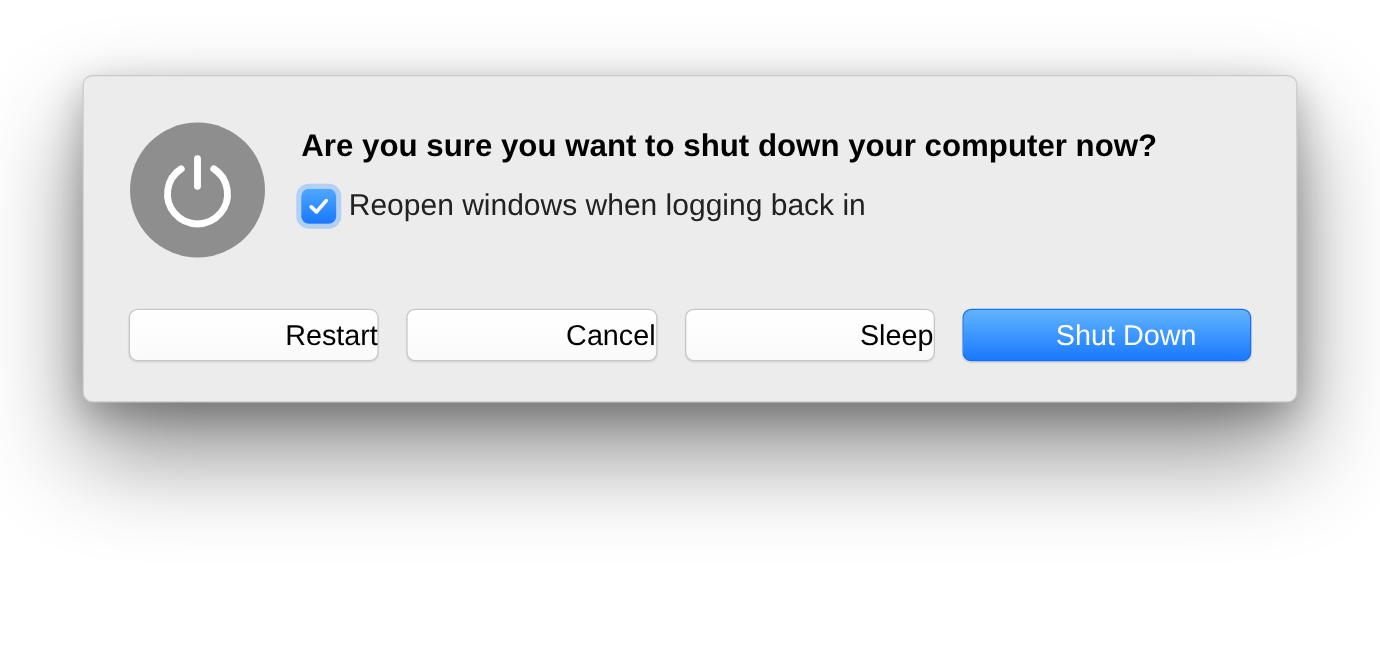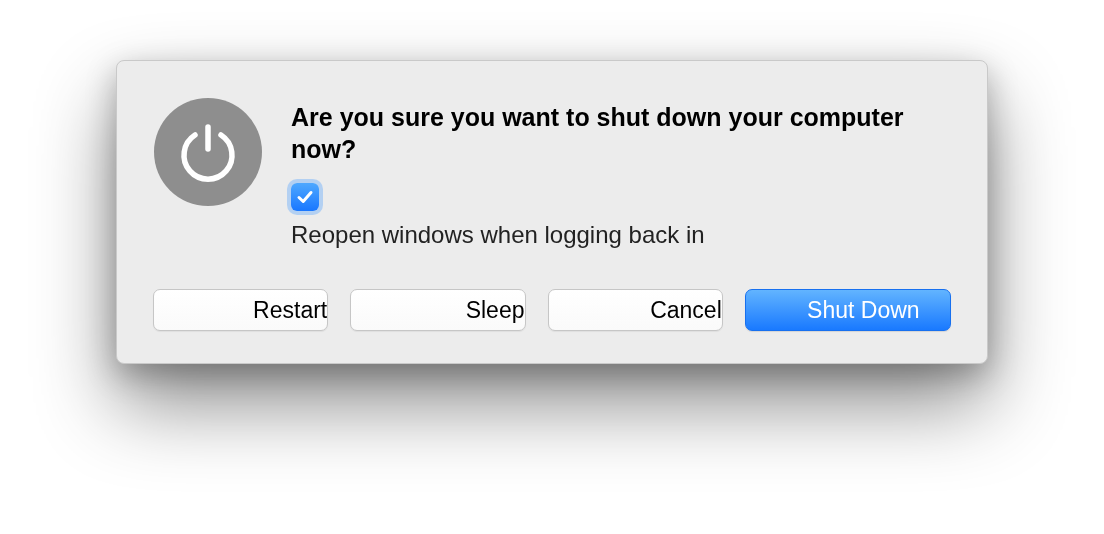--- a/index.html
+++ b/index.html
@@ -11,21 +11,21 @@
       width: 1104px;
       height: 534px;
       background: #ffffff;
       font-family: -apple-system, "Helvetica Neue", Helvetica, Arial, sans-serif;
       display: flex;
       align-items: flex-start;
       justify-content: center;
       padding-top: 60px;
     }
     .dialog {
-      width: 872px;
+      width: 972px;
       background: #ececec;
       border: 1px solid #c9c9c9;
       border-radius: 8px;
       box-shadow: 0 40px 80px rgba(0,0,0,0.45), 0 10px 30px rgba(0,0,0,0.25);
       padding: 36px 36px 32px 36px;
     }
     .content-row {
       display: flex;
       align-items: flex-start;
       gap: 28px;
@@ -54,23 +54,22 @@
     }
     .title {
       font-size: 25px;
       font-weight: 700;
       color: #000;
       line-height: 1.28;
       margin-bottom: 18px;
     }
     .checkbox-row {
       display: flex;
-      align-items: flex-start;
+      align-items: center;
       gap: 10px;
-      flex-direction: column;
     }
     .checkbox {
       width: 28px;
       height: 28px;
       border-radius: 6px;
       background: linear-gradient(to bottom, #4ea8ff, #1977ff);
       box-shadow: 0 0 0 4px rgba(74, 158, 255, 0.35);
       display: flex;
       align-items: center;
       justify-content: center;
@@ -134,22 +133,22 @@
         </div>
         <span class="checkbox-label">Reopen windows when logging back in</span>
       </div>
     </div>
   </div>
   <div class="button-row">
     <div class="btn btn-default">
       <span>Restart</span>
     </div>
     <div class="btn btn-default">
-      <span>Sleep</span>
+      <span>Cancel</span>
     </div>
     <div class="btn btn-default">
-      <span>Cancel</span>
+      <span>Sleep</span>
     </div>
     <div class="btn btn-primary">
       <span>Shut Down</span>
     </div>
   </div>
 </div>
 
 </body></html>

